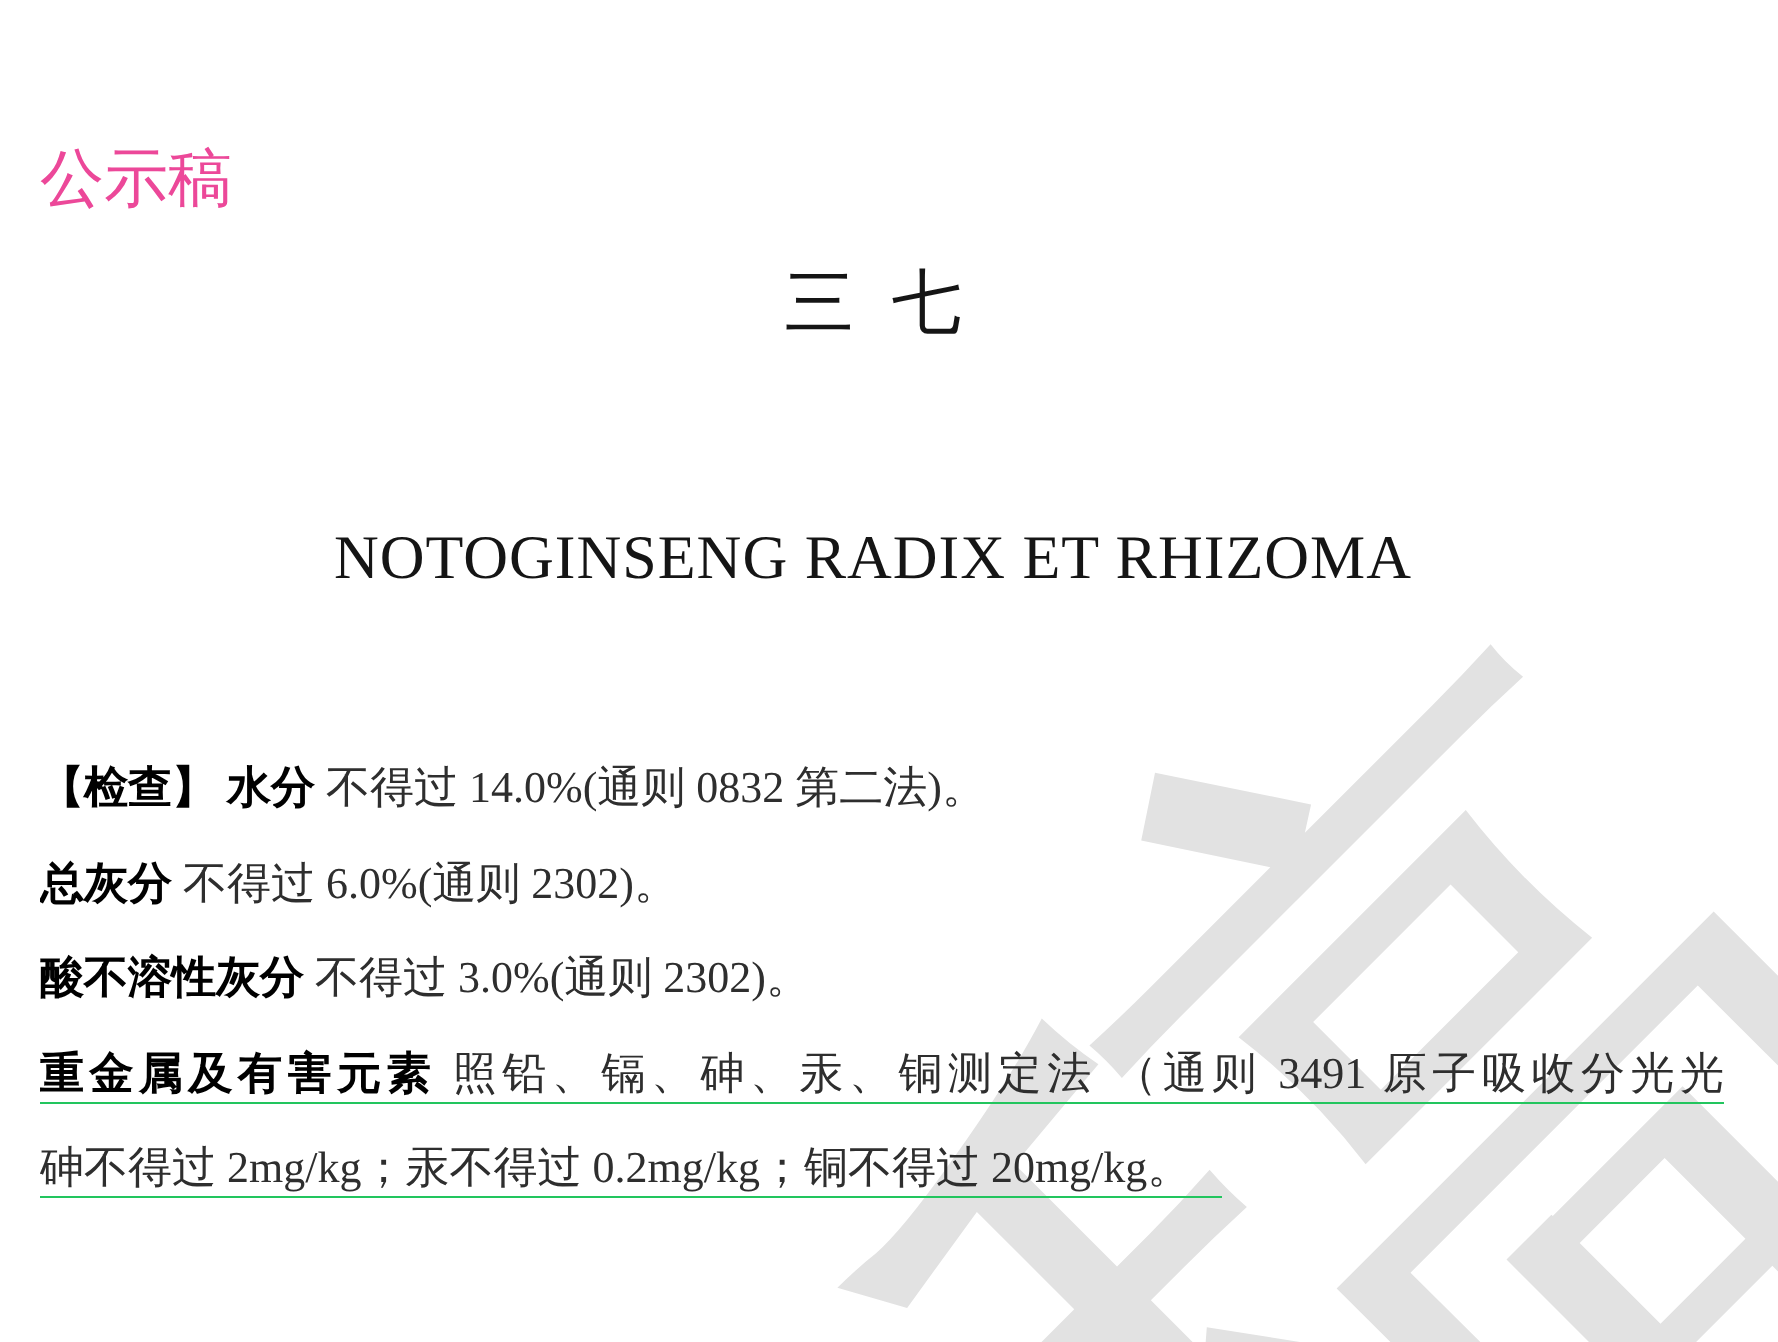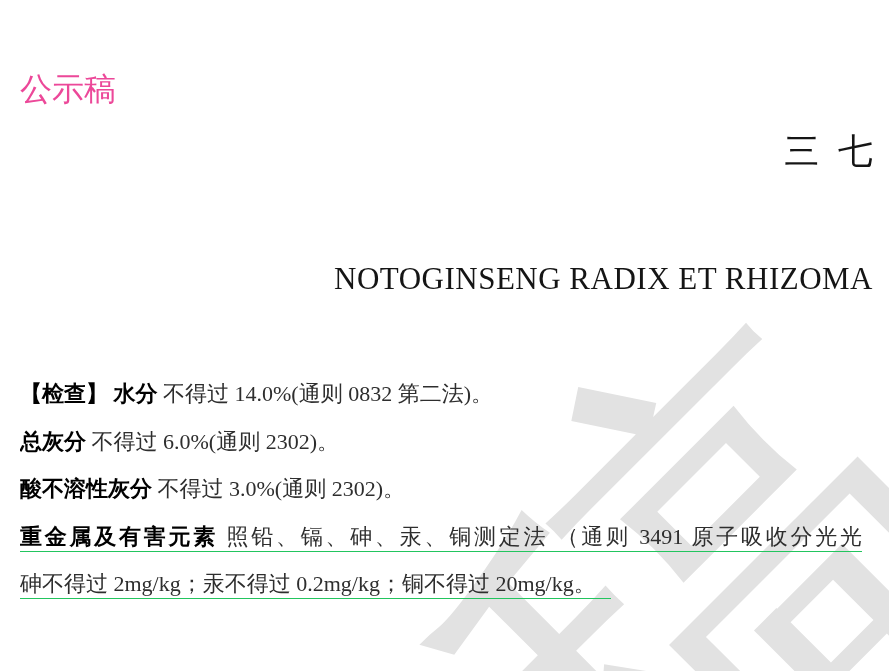--- a/index.html
+++ b/index.html
@@ -28,21 +28,21 @@
   }
   .content { position: absolute; left: 0; top: 0; width: 100%; height: 100%; z-index: 1; }
   .draft-label {
     position: absolute;
     left: 20px;
     top: 70px;
     font-size: 32px;
     line-height: 38px;
     color: #ec4899;
   }
-  .centered { position: absolute; left: 0; width: 873px; text-align: right; color: #151515; font-family: Liberation Serif, serif; }
+  .centered { position: absolute; left: 0; width: 873px; text-align: center; color: #151515; font-family: Liberation Serif, serif; }
   .title-cn   { top: 132px; font-size: 35px; line-height: 40px; font-weight: 400; word-spacing: 10px; margin: 0; }
   .title-pinyin { top: 198px; font-size: 31px; line-height: 38px; }
   .title-latin  { top: 260px; font-size: 31px; line-height: 38px; letter-spacing: 0.5px; }
   .body-text {
     position: absolute;
     left: 20px;
     top: 370px;
     width: 842px;
     font-size: 22px;
     color: #2e2e2e;

